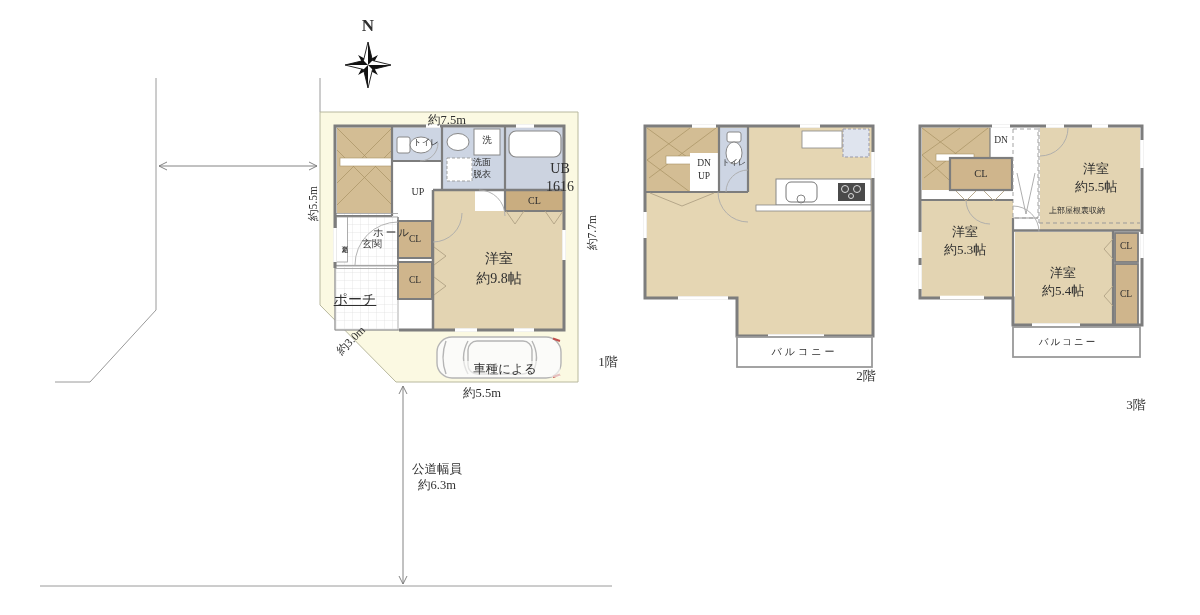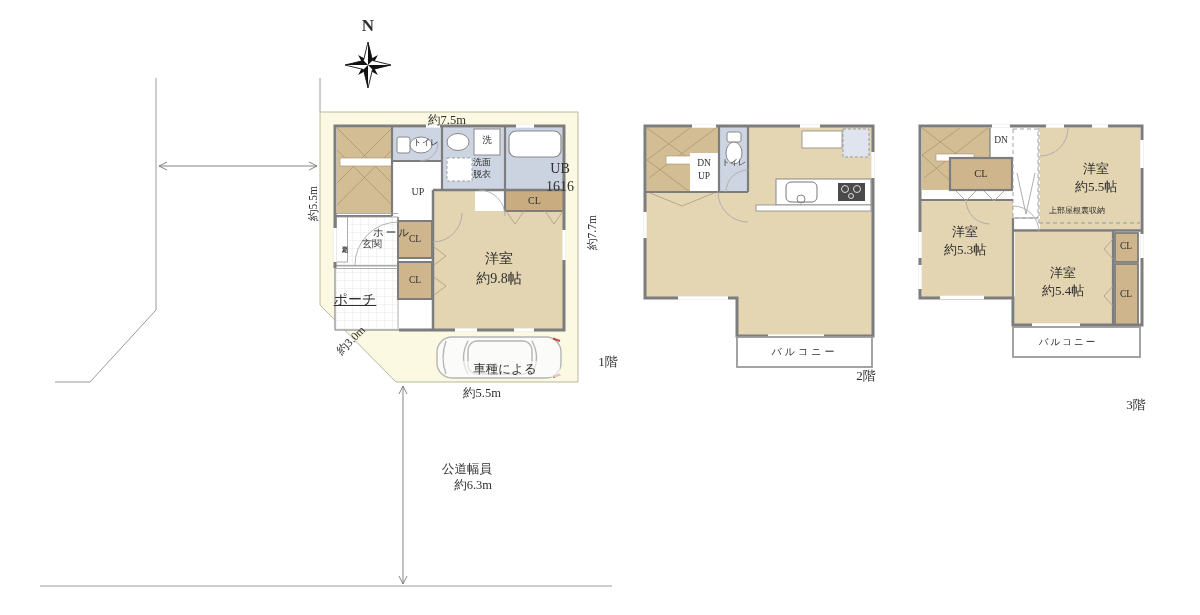--- a/index.html
+++ b/index.html
@@ -228,21 +228,21 @@
     <polyline points="984,191 994,201 1004,191"></polyline>
     <polyline points="1113,239 1104,249 1113,259"></polyline>
     <polyline points="1113,286 1104,296 1113,306"></polyline>
   </g>
 
   <rect x="1013" y="327" width="127" height="30" fill="#fff" stroke="#999" stroke-width="1.8"></rect>
 </svg>
 
 <div class="lbl" style="left:348px;top:15px;width:40px;font-size:17px;font-weight:bold;">N</div>
 
-<div class="lbl" style="left:382px;top:461px;width:110px;font-size:12.5px;text-align:right;">
+<div class="lbl" style="left:382px;top:461px;width:110px;font-size:12.5px;">
   <div>公道幅員</div>
   <div>約6.3m</div>
 </div>
 
 <div class="lbl" style="left:407px;top:112px;width:80px;font-size:12.5px;">約7.5m</div>
 <div class="lbl r90" style="left:283px;top:196px;width:60px;font-size:11.5px;">約5.5m</div>
 <div class="lbl r90" style="left:562px;top:225px;width:60px;font-size:11.5px;">約7.7m</div>
 <div class="lbl r45" style="left:321px;top:333px;width:60px;font-size:11.5px;">約3.0m</div>
 <div class="lbl" style="left:442px;top:385px;width:80px;font-size:12.5px;">約5.5m</div>
 

